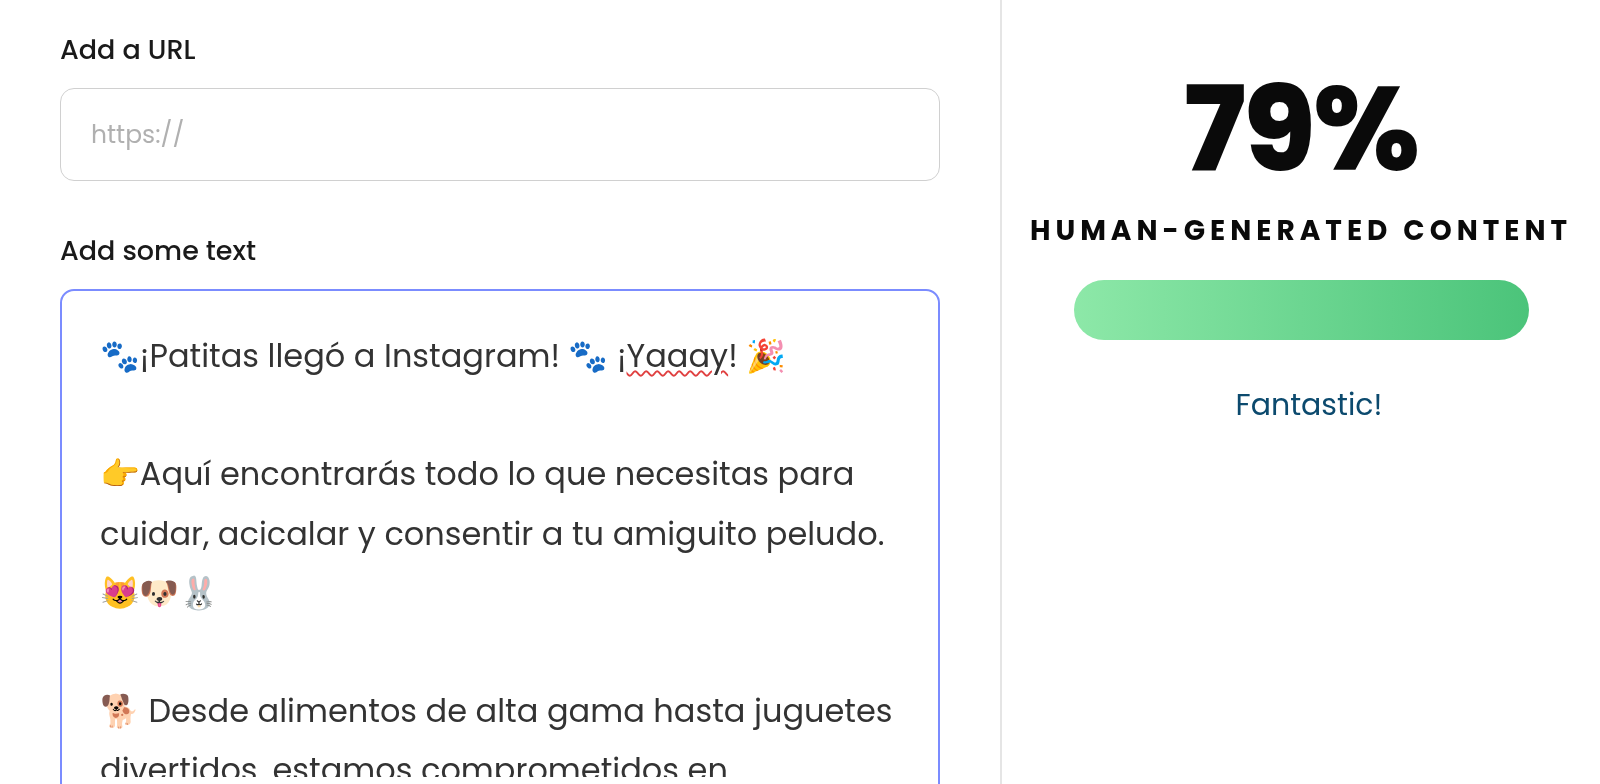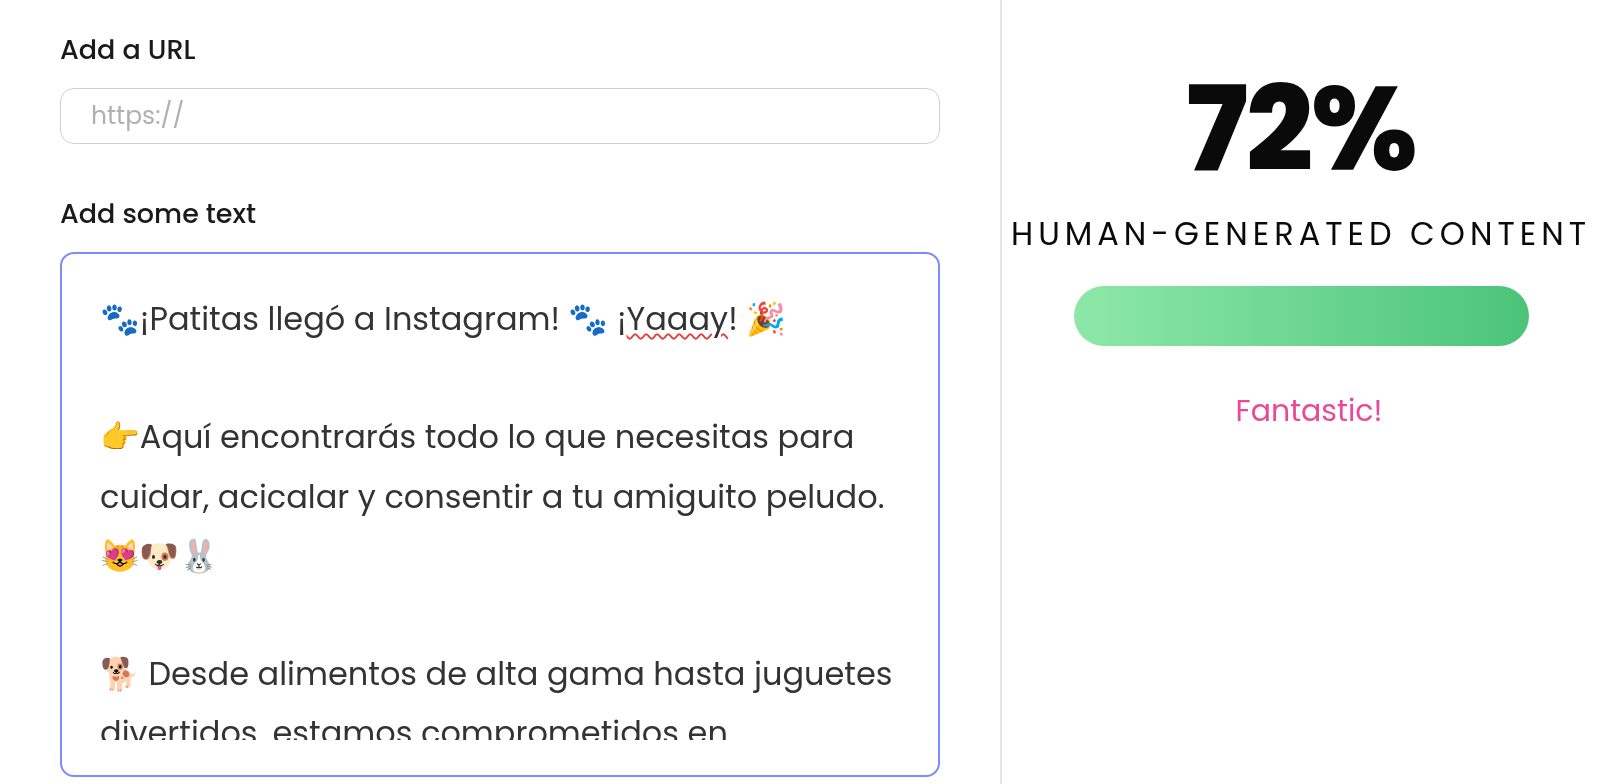--- a/index.html
+++ b/index.html
@@ -28,21 +28,21 @@
     padding-top: 70px;
   }
   .field-label {
     font-size: 27px;
     font-weight: 500;
     color: #1a1a1a;
     margin-bottom: 18px;
   }
   .url-input {
     width: 100%;
-    height: 56px;
+    height: 93px;
     border: 1px solid #d0d0d0;
     border-radius: 14px;
     padding: 0 30px;
     font-size: 25px;
     font-family: inherit;
     color: #333;
     outline: none;
     margin-bottom: 50px;
   }
   .url-input::placeholder {
@@ -87,37 +87,37 @@
     text-underline-offset: 3px;
   }
   .score-percent {
     font-size: 118px;
     font-weight: 800;
     color: #0a0a0a;
     line-height: 1;
     letter-spacing: -2px;
   }
   .score-label {
-    font-size: 32px;
-    font-weight: 400;
+    font-size: 28px;
+    font-weight: 700;
     color: #0a0a0a;
     letter-spacing: 5px;
     margin-top: 22px;
     text-align: center;
   }
   .progress-bar-outer {
     width: 455px;
     height: 60px;
     border-radius: 999px;
     background: linear-gradient(90deg, #8de8a8, #4bc47a);
     margin-top: 28px;
   }
   .status-text {
     font-size: 30px;
-    color: #ec4899;
+    color: #0c4a6e;
     margin-top: 42px;
     font-weight: 400;
     margin-left: 16px;
   }
 </style>
 </head>
 <body>
 
 <div class="left-panel">
   <div class="field-label">Add a URL</div>
@@ -128,17 +128,17 @@
 
 <span>👉Aquí encontrarás todo lo que necesitas para cuidar, acicalar y consentir a tu amiguito peludo.😻🐶🐰</span>
 
 <span>🐕 Desde alimentos de alta gama hasta juguetes divertidos, estamos comprometidos en proporcionarte los mejores productos para el bienestar de tu mascota. Ven a visitarnos y descubre todo lo que tenemos para ofrecerte. 🤗❤️</span></div>
   </div>
 </div>
 
 <div class="divider"></div>
 
 <div class="right-panel">
-  <div class="score-percent">72%</div>
+  <div class="score-percent">79%</div>
   <div class="score-label">HUMAN-GENERATED CONTENT</div>
   <div class="progress-bar-outer"></div>
   <div class="status-text">Fantastic!</div>
 </div>
 
 </body></html>

